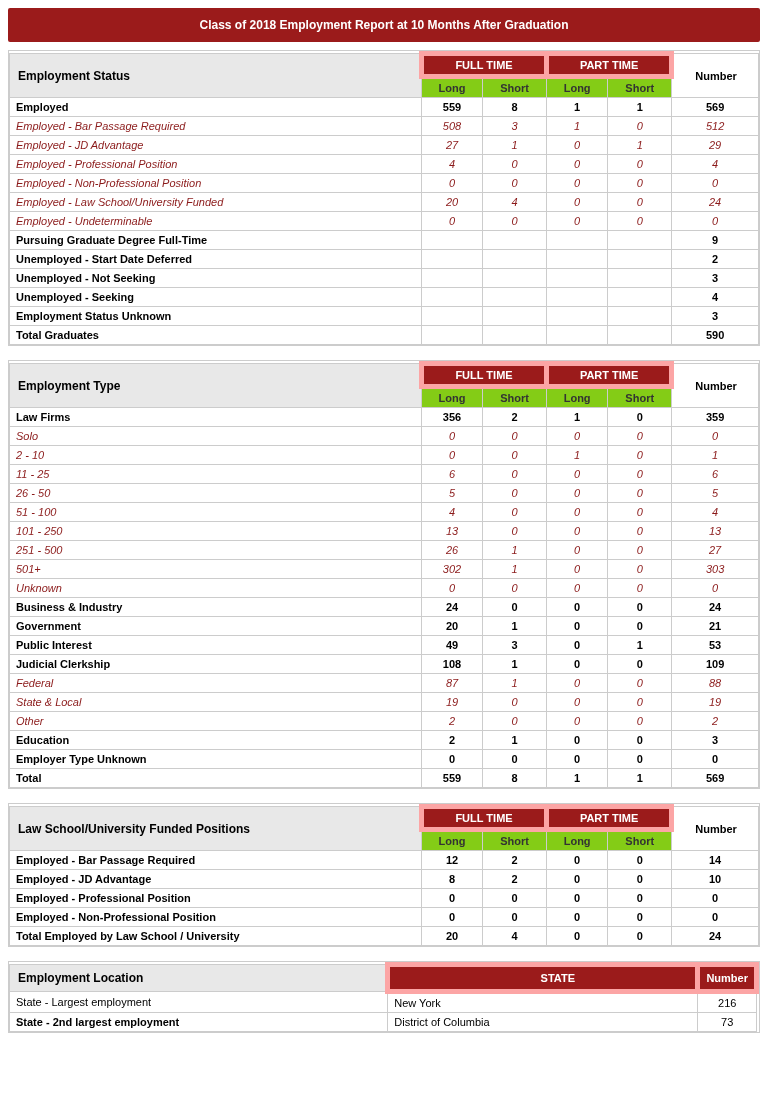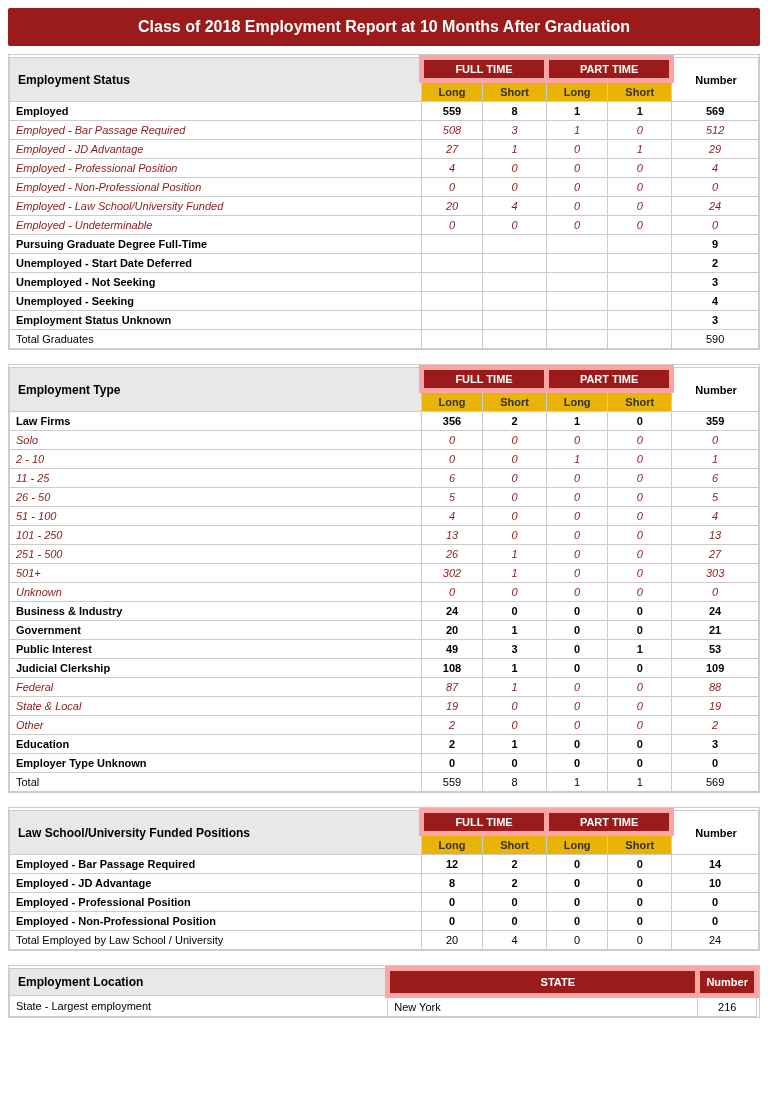--- a/index.html
+++ b/index.html
@@ -7,21 +7,21 @@
       font-family: Arial, sans-serif;
       font-size: 12px;
       background: #fff;
       width: 768px;
     }
     .page-title {
       background: #9b1b1b;
       color: #fff;
       text-align: center;
       font-weight: bold;
-      font-size: 16px;
+      font-size: 12px;
       padding: 10px 8px;
       margin: 8px;
       border-radius: 2px;
     }
     .section {
       margin: 8px;
       border: 1px solid #ccc;
       margin-bottom: 14px;
     }
     table {
@@ -40,34 +40,34 @@
       width: 55%;
     }
     .section-title-cell {
       background: #e8e8e8;
       font-weight: bold;
       font-size: 12px;
       text-align: left;
       padding: 6px 8px;
     }
     .sub-header-row th {
-      background: #eab308;
+      background: #84cc16;
       font-weight: bold;
       color: #333;
       font-size: 11px;
     }
     .row-bold td {
       font-weight: bold;
     }
     .row-italic td {
       font-style: italic;
       color: #8b1a1a;
     }
     .row-total td {
-      font-weight: normal;
+      font-weight: bold;
     }
     .colspan-header {
       background: #9b1b1b;
       color: #fff;
       font-weight: bold;
       border: 5px solid #fca5a5;
     }
     .empty-cell {
       background: #fff;
       border: none;
@@ -453,15 +453,20 @@
         <th class="colspan-header" style="width:45%;padding-left:36px;">STATE</th>
         <th class="colspan-header" style="width:15%;">Number</th>
       </tr>
     </thead>
     <tbody id="employment-location-body">
         <tr>
           <td class="label-cell" style="font-weight: normal;">State - Largest employment</td>
           <td style="text-align: left;">New York</td>
           <td>216</td>
         </tr>
+        <tr>
+          <td class="label-cell" style="font-weight: bold;">State - 2nd largest employment</td>
+          <td style="text-align: left;">District of Columbia</td>
+          <td>73</td>
+        </tr>
       </tbody>
   </table>
 </div>
 
 </body></html>

